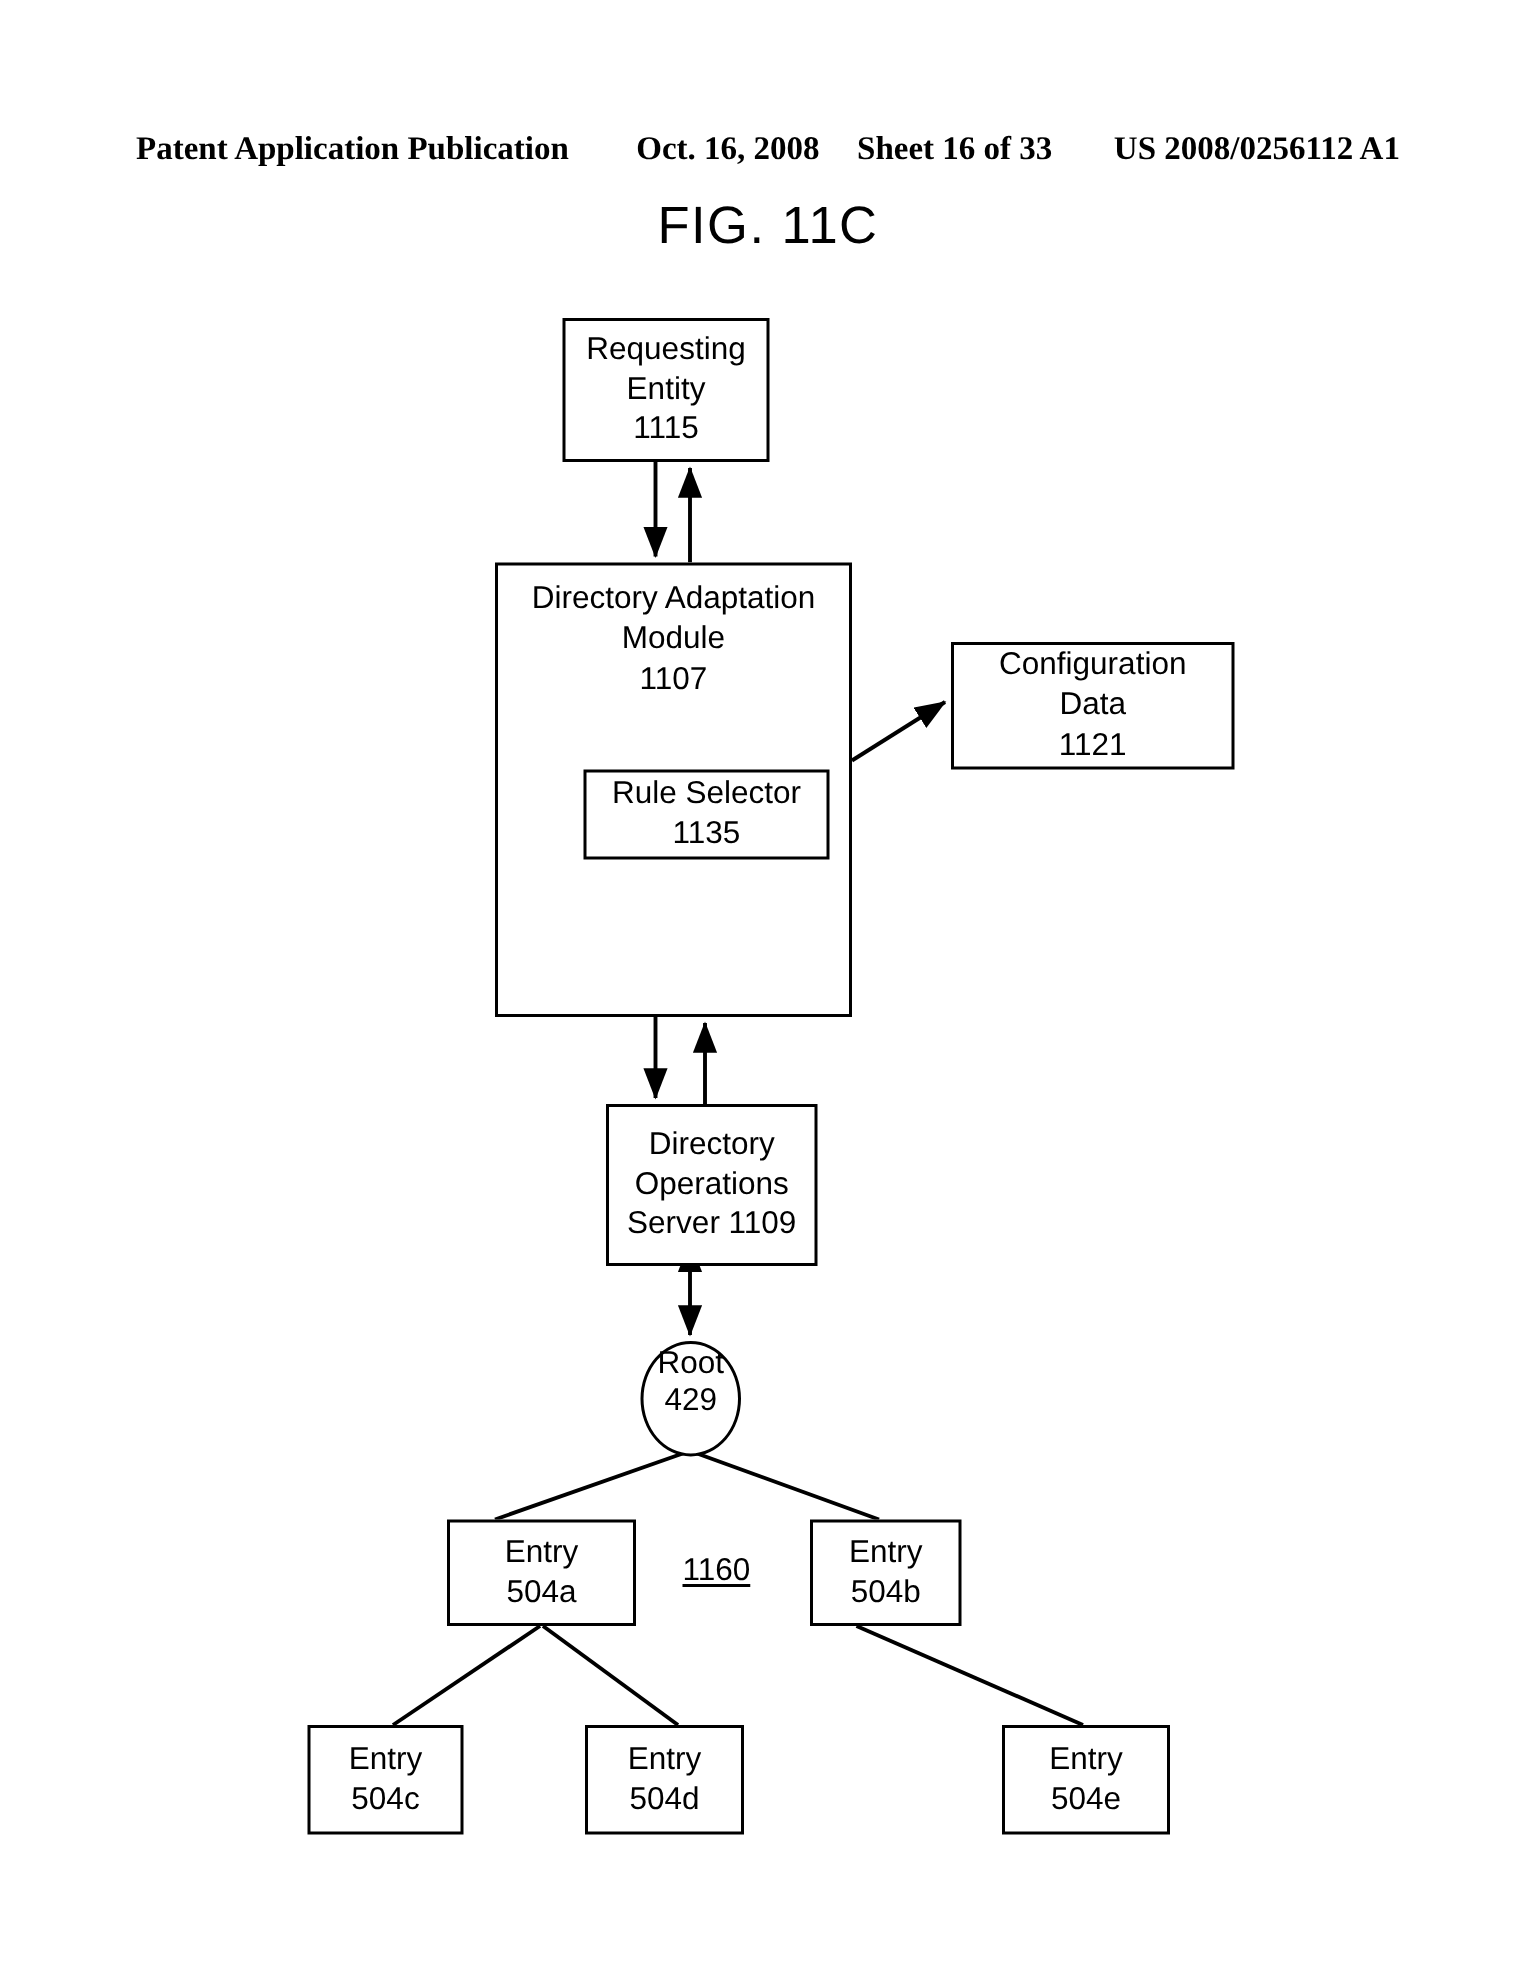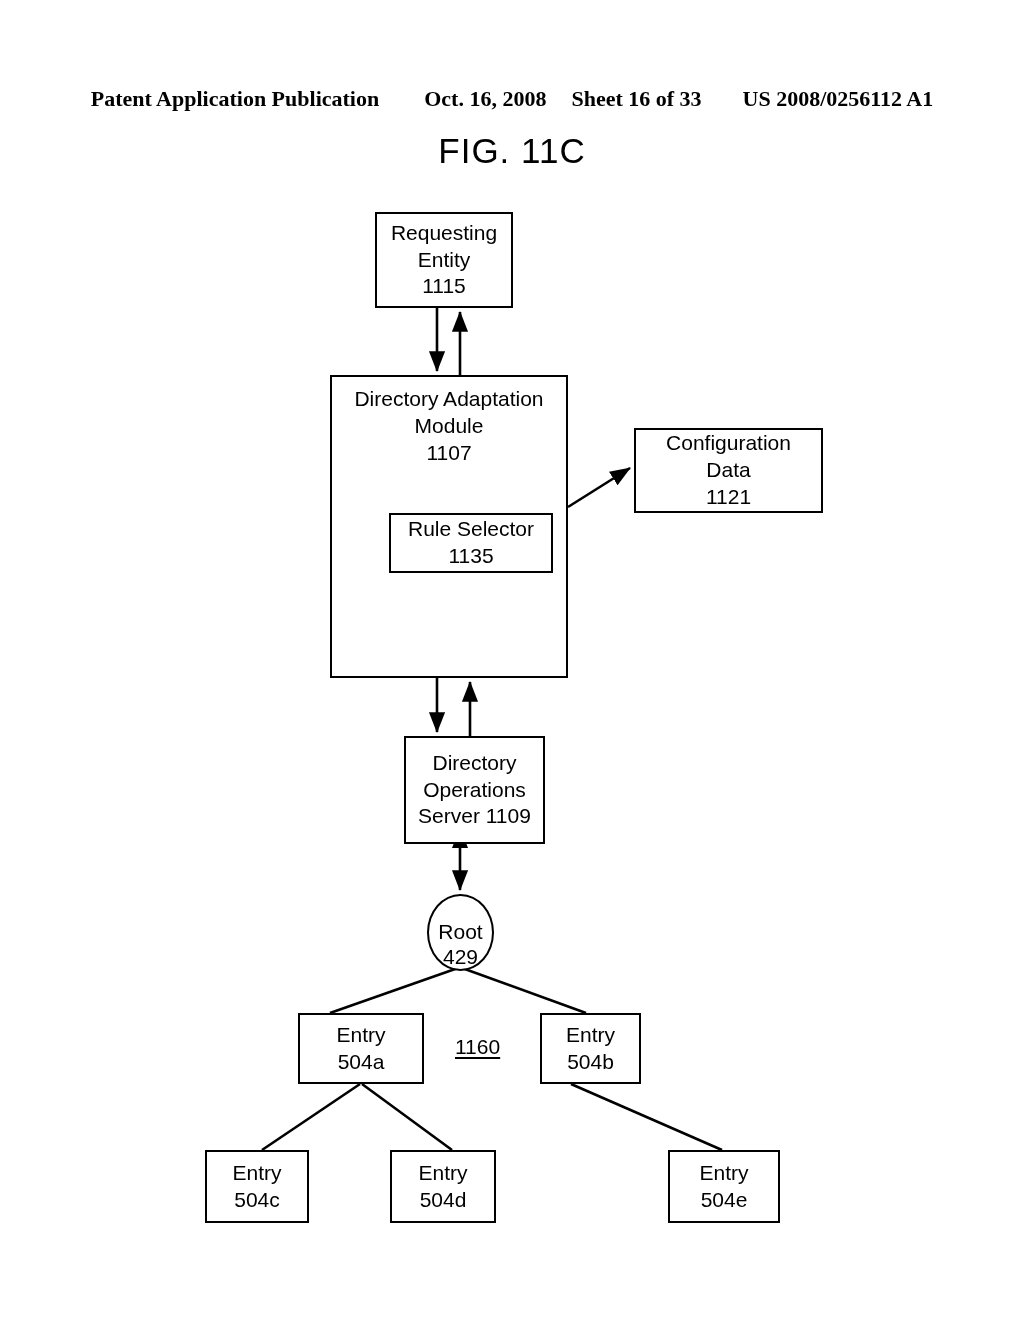--- a/index.html
+++ b/index.html
@@ -101,21 +101,21 @@
     top: 894px;
     width: 67px;
     height: 77px;
     box-sizing: border-box;
     border: 2.5px solid #000;
     border-radius: 50%;
     background: #fff;
     display: flex;
     flex-direction: column;
     align-items: center;
-    justify-content: flex-end;
+    justify-content: flex-start;
     font-size: 21px;
     line-height: 1.2;
     z-index: 2;
   }
 
   
   #label-1160 {
     position: absolute;
     left: 455px;
     top: 1035px;

